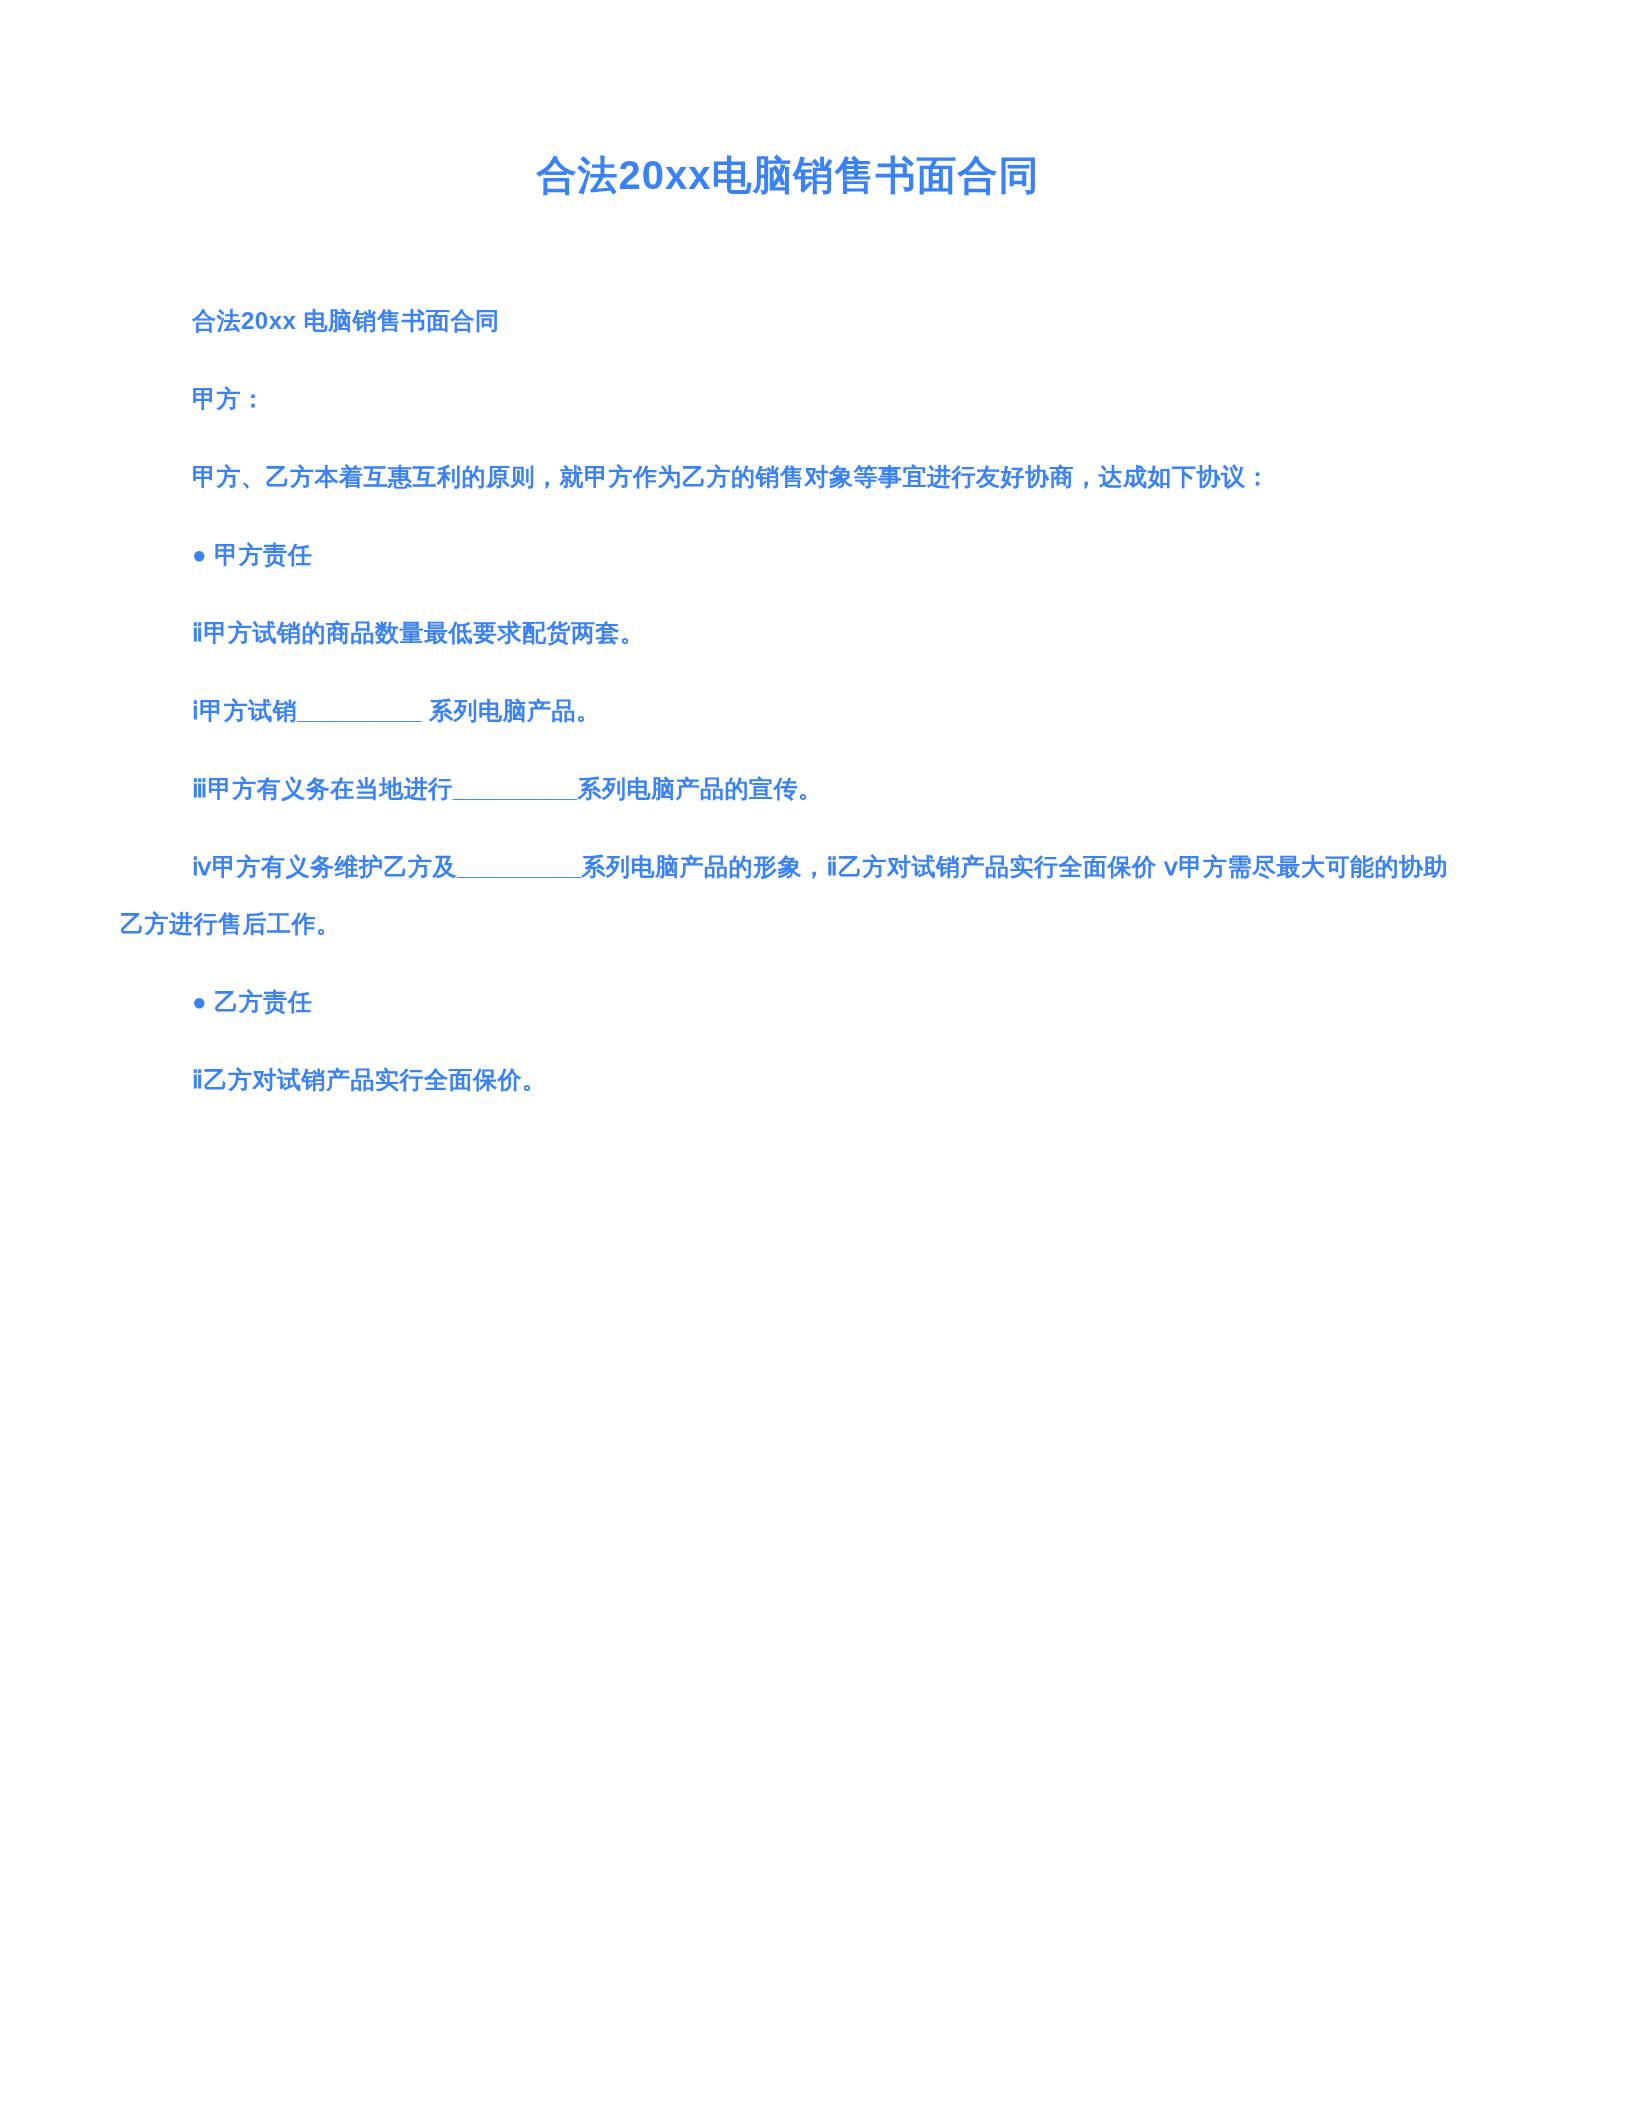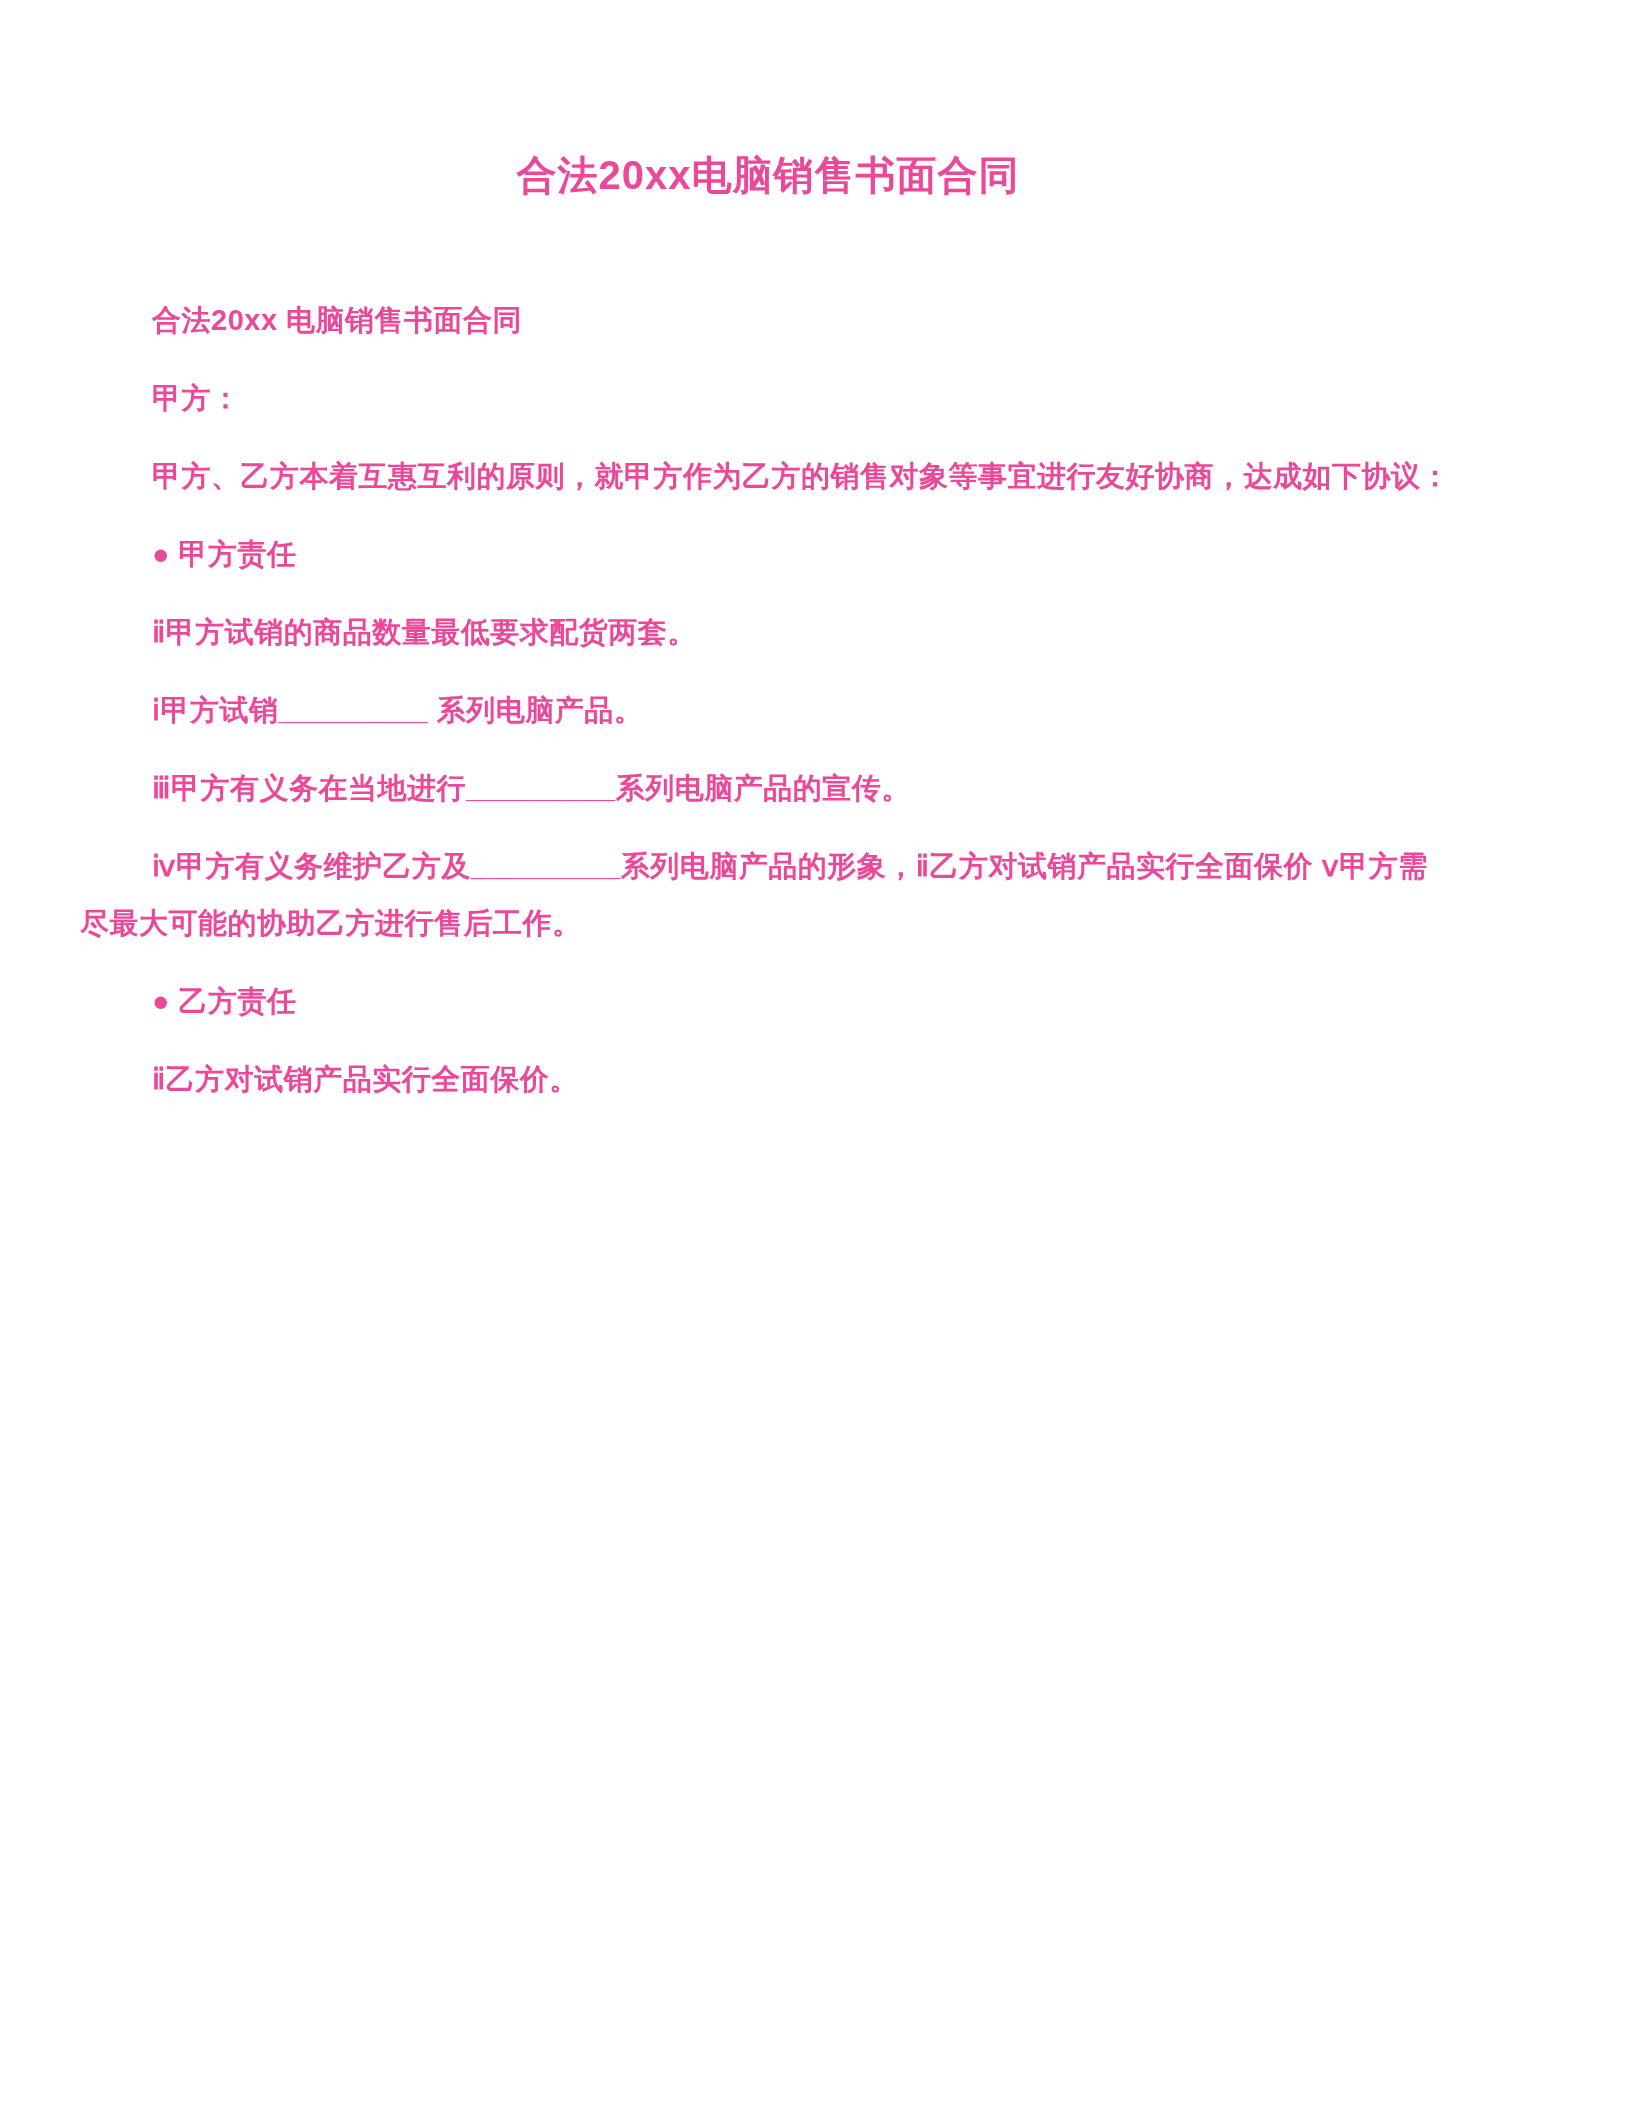--- a/index.html
+++ b/index.html
@@ -6,37 +6,37 @@
     margin: 0;
     padding: 0;
     background: #ffffff;
   }
   .page {
     position: relative;
     width: 1632px;
     height: 2112px;
     background: #ffffff;
     box-sizing: border-box;
-    padding: 150px 176px 0 80px;
+    padding: 150px 176px 0 120px;
     font-family: "Liberation Sans", sans-serif;
     font-weight: bold;
-    color: #ec4899;
+    color: #3b82f6;
     overflow: hidden;
   }
   .doc-title {
     margin: 0 0 92px 0;
     text-align: center;
     font-size: 40px;
     line-height: 50px;
     font-weight: bold;
     letter-spacing: 1px;
   }
   .para {
     margin: 0 0 21px 0;
-    font-size: 29px;
+    font-size: 24px;
     line-height: 57px;
     text-indent: 72px;
     word-break: break-all;
     letter-spacing: 0.5px;
   }
 </style>
 </head>
 <body>
 
 <div class="page">

